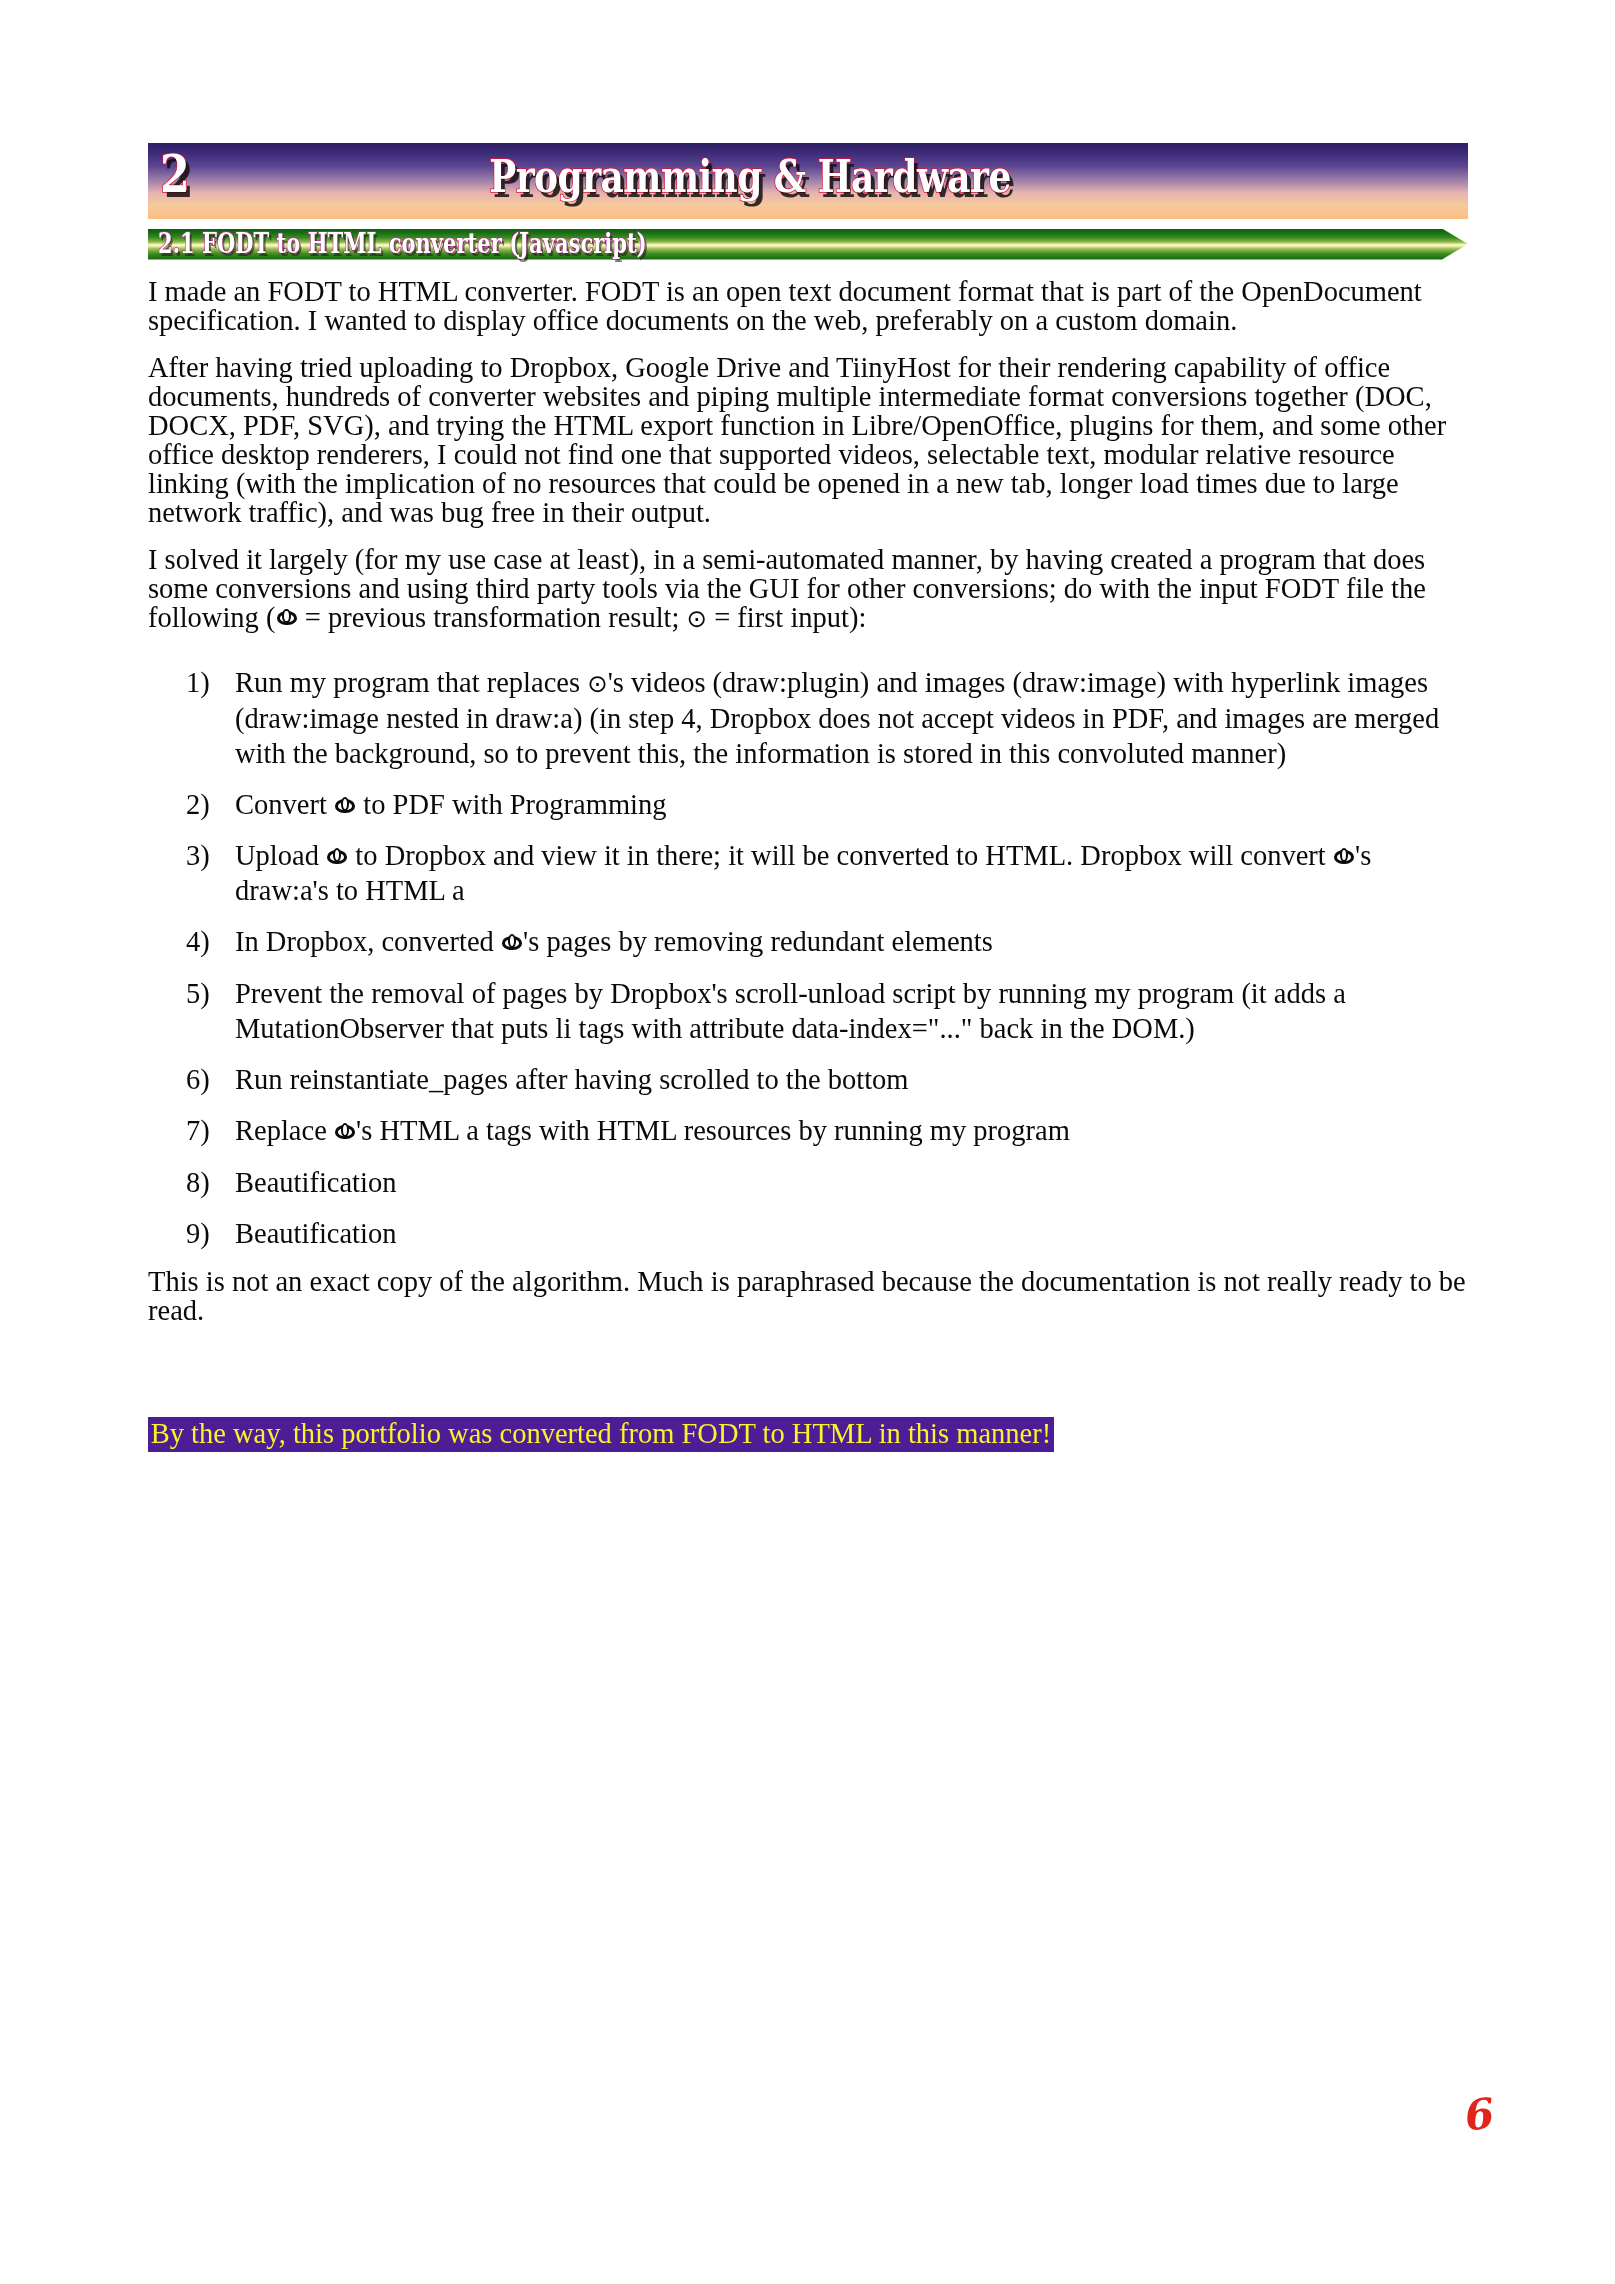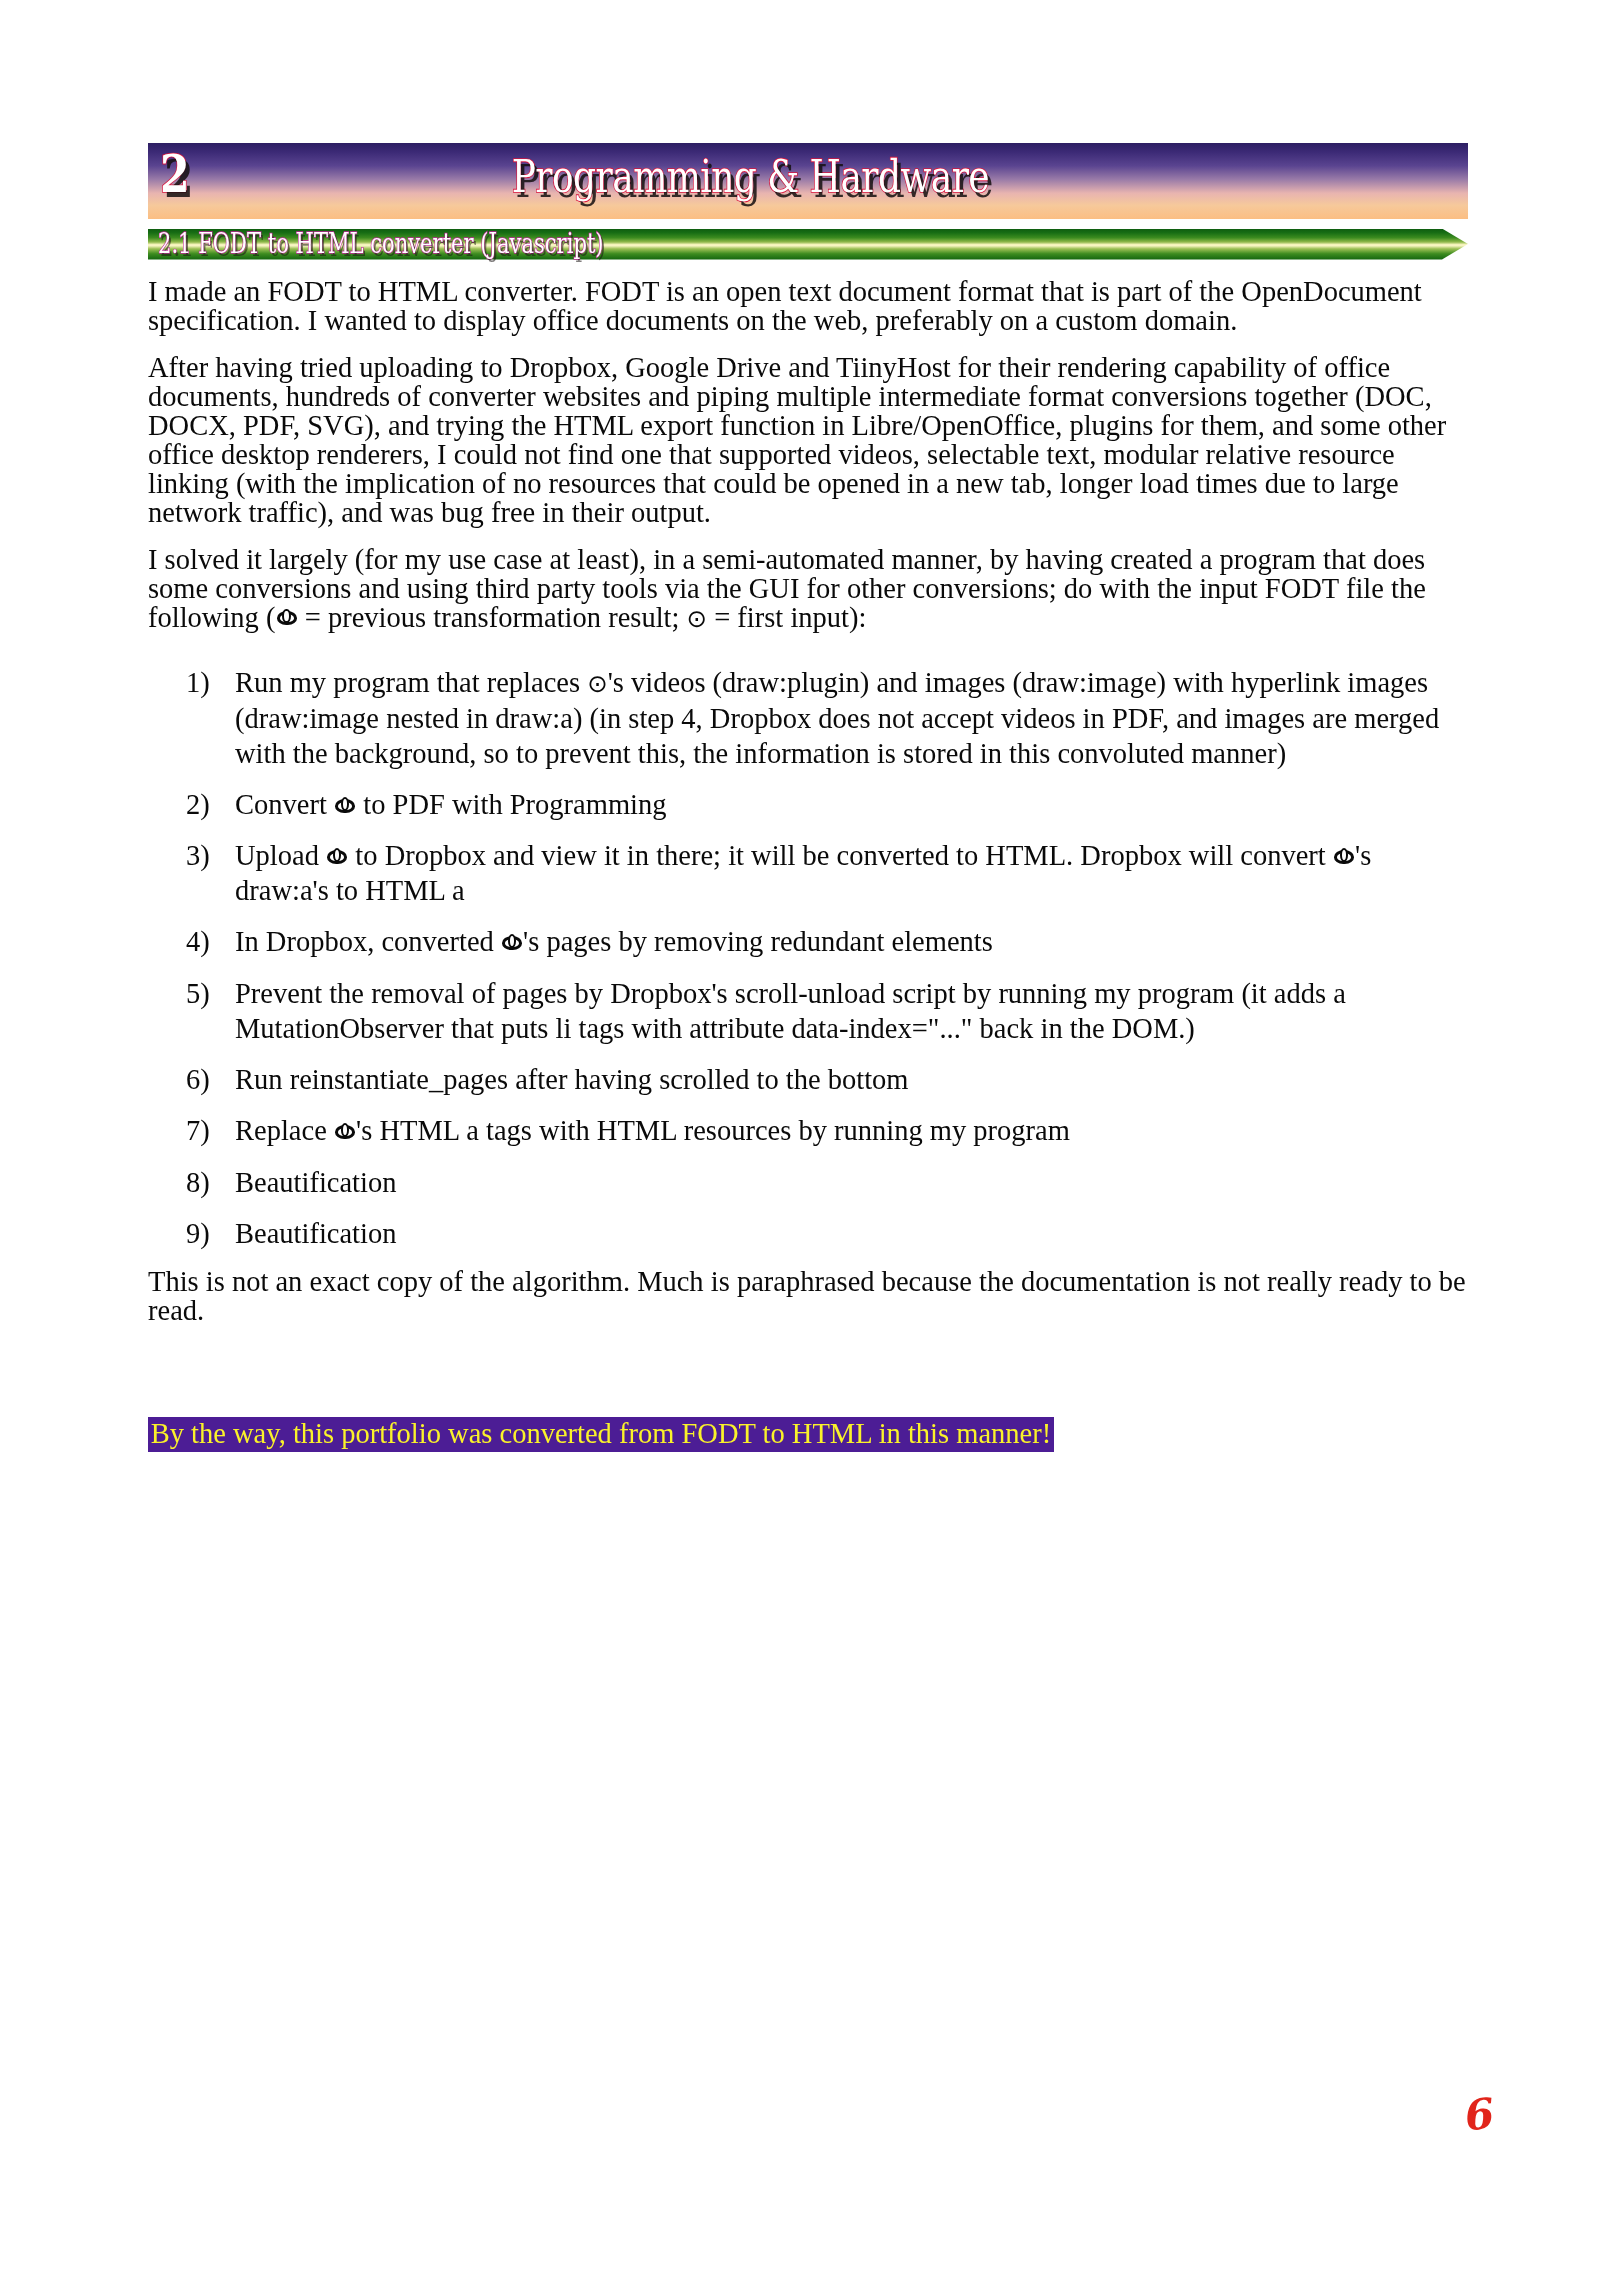--- a/index.html
+++ b/index.html
@@ -62,21 +62,21 @@
     transform: scaleX(0.82);
     transform-origin: left top;
   }
   .banner-title {
     position: absolute;
     left: 0;
     right: 0;
     top: 9.5px;
     text-align: center;
     font-family: "DejaVu Serif", "Liberation Serif", serif;
-    font-weight: normal;
+    font-weight: bold;
     font-size: 45px;
     line-height: 1.05;
     color: #ffffff;
     -webkit-text-stroke: 1.7px #d8143c;
     paint-order: stroke fill;
     text-shadow: 4.8px 5.4px 0 rgba(20,15,15,0.85);
     letter-spacing: -0.7px;
     padding-right: 115px;
   }
   .banner-title span {
@@ -107,21 +107,21 @@
         #3d8c20 80%,
         #12640f 100%);
     -webkit-clip-path: polygon(0 0, 1294px 0, 1320px 50%, 1294px 100%, 0 100%);
     clip-path: polygon(0 0, 1294px 0, 1320px 50%, 1294px 100%, 0 100%);
   }
   .section-title {
     position: absolute;
     left: 9.5px;
     top: -2px;
     font-family: "DejaVu Serif", "Liberation Serif", serif;
-    font-weight: normal;
+    font-weight: bold;
     font-size: 27px;
     line-height: 33px;
     color: #ffffff;
     white-space: nowrap;
     -webkit-text-stroke: 1.4px #c2229a;
     paint-order: stroke fill;
     text-shadow: 2.7px 2.7px 0 rgba(25,20,20,0.55);
   }
   .section-title span {
     display: inline-block;

